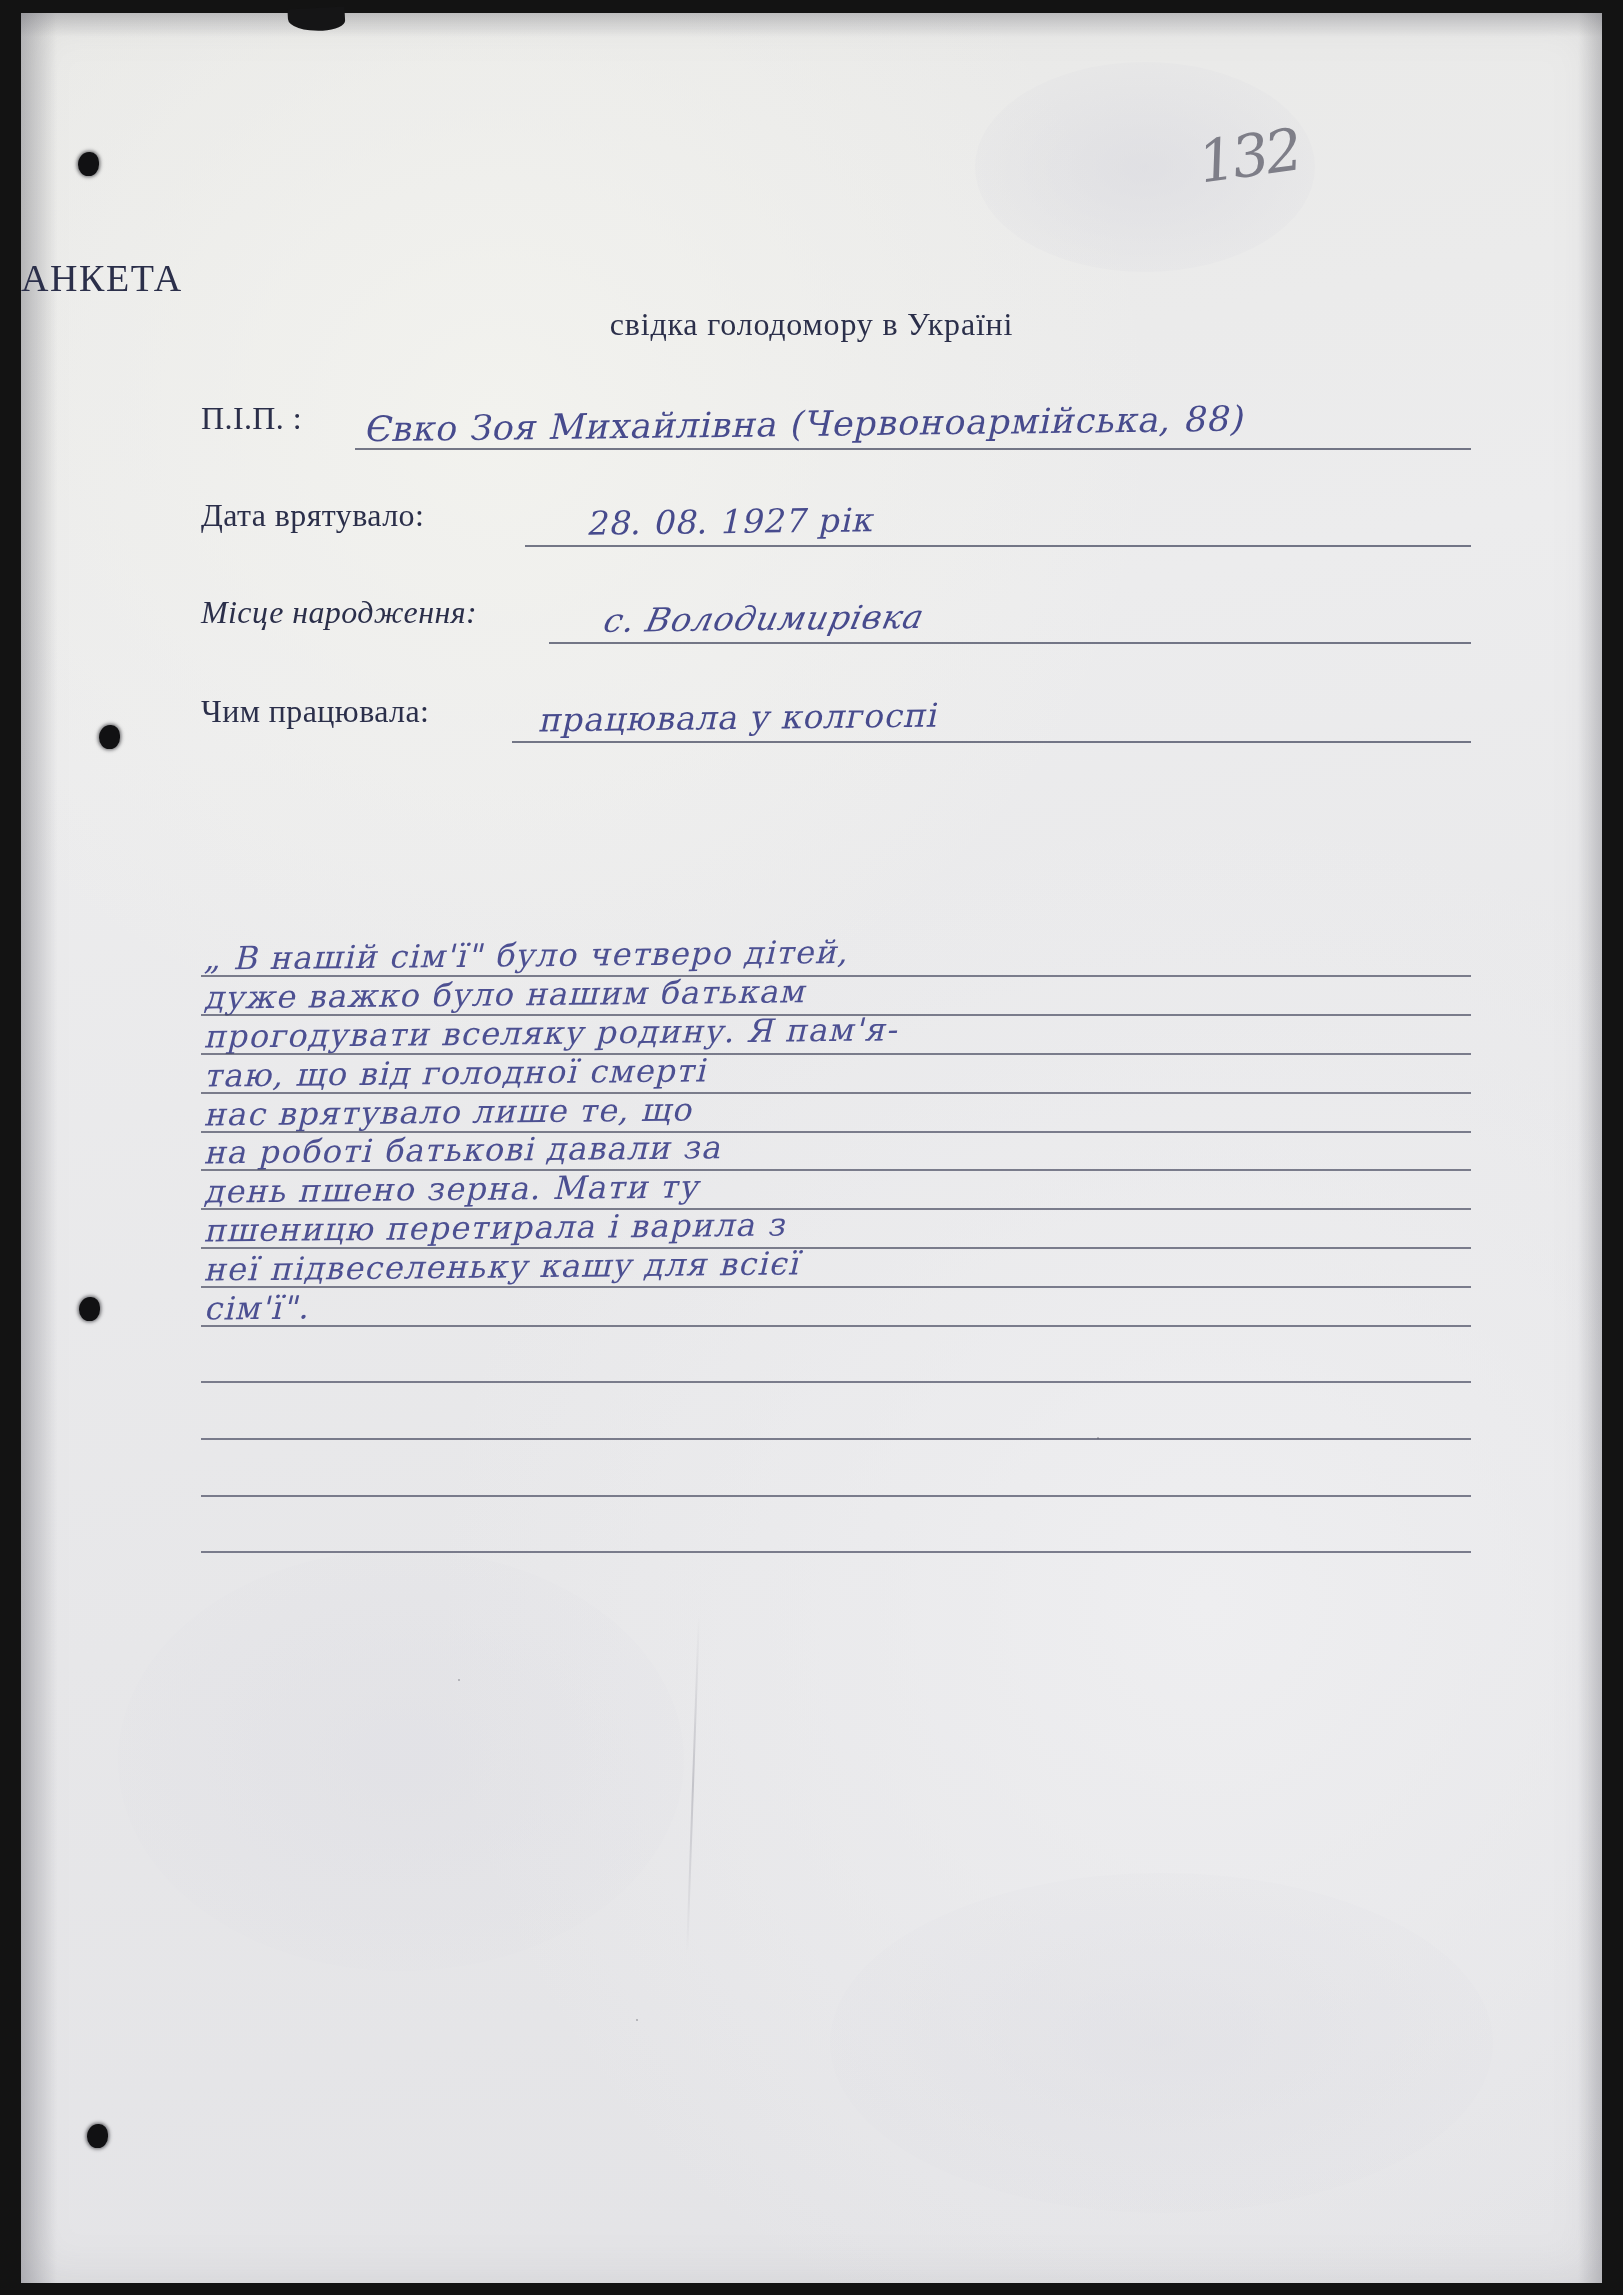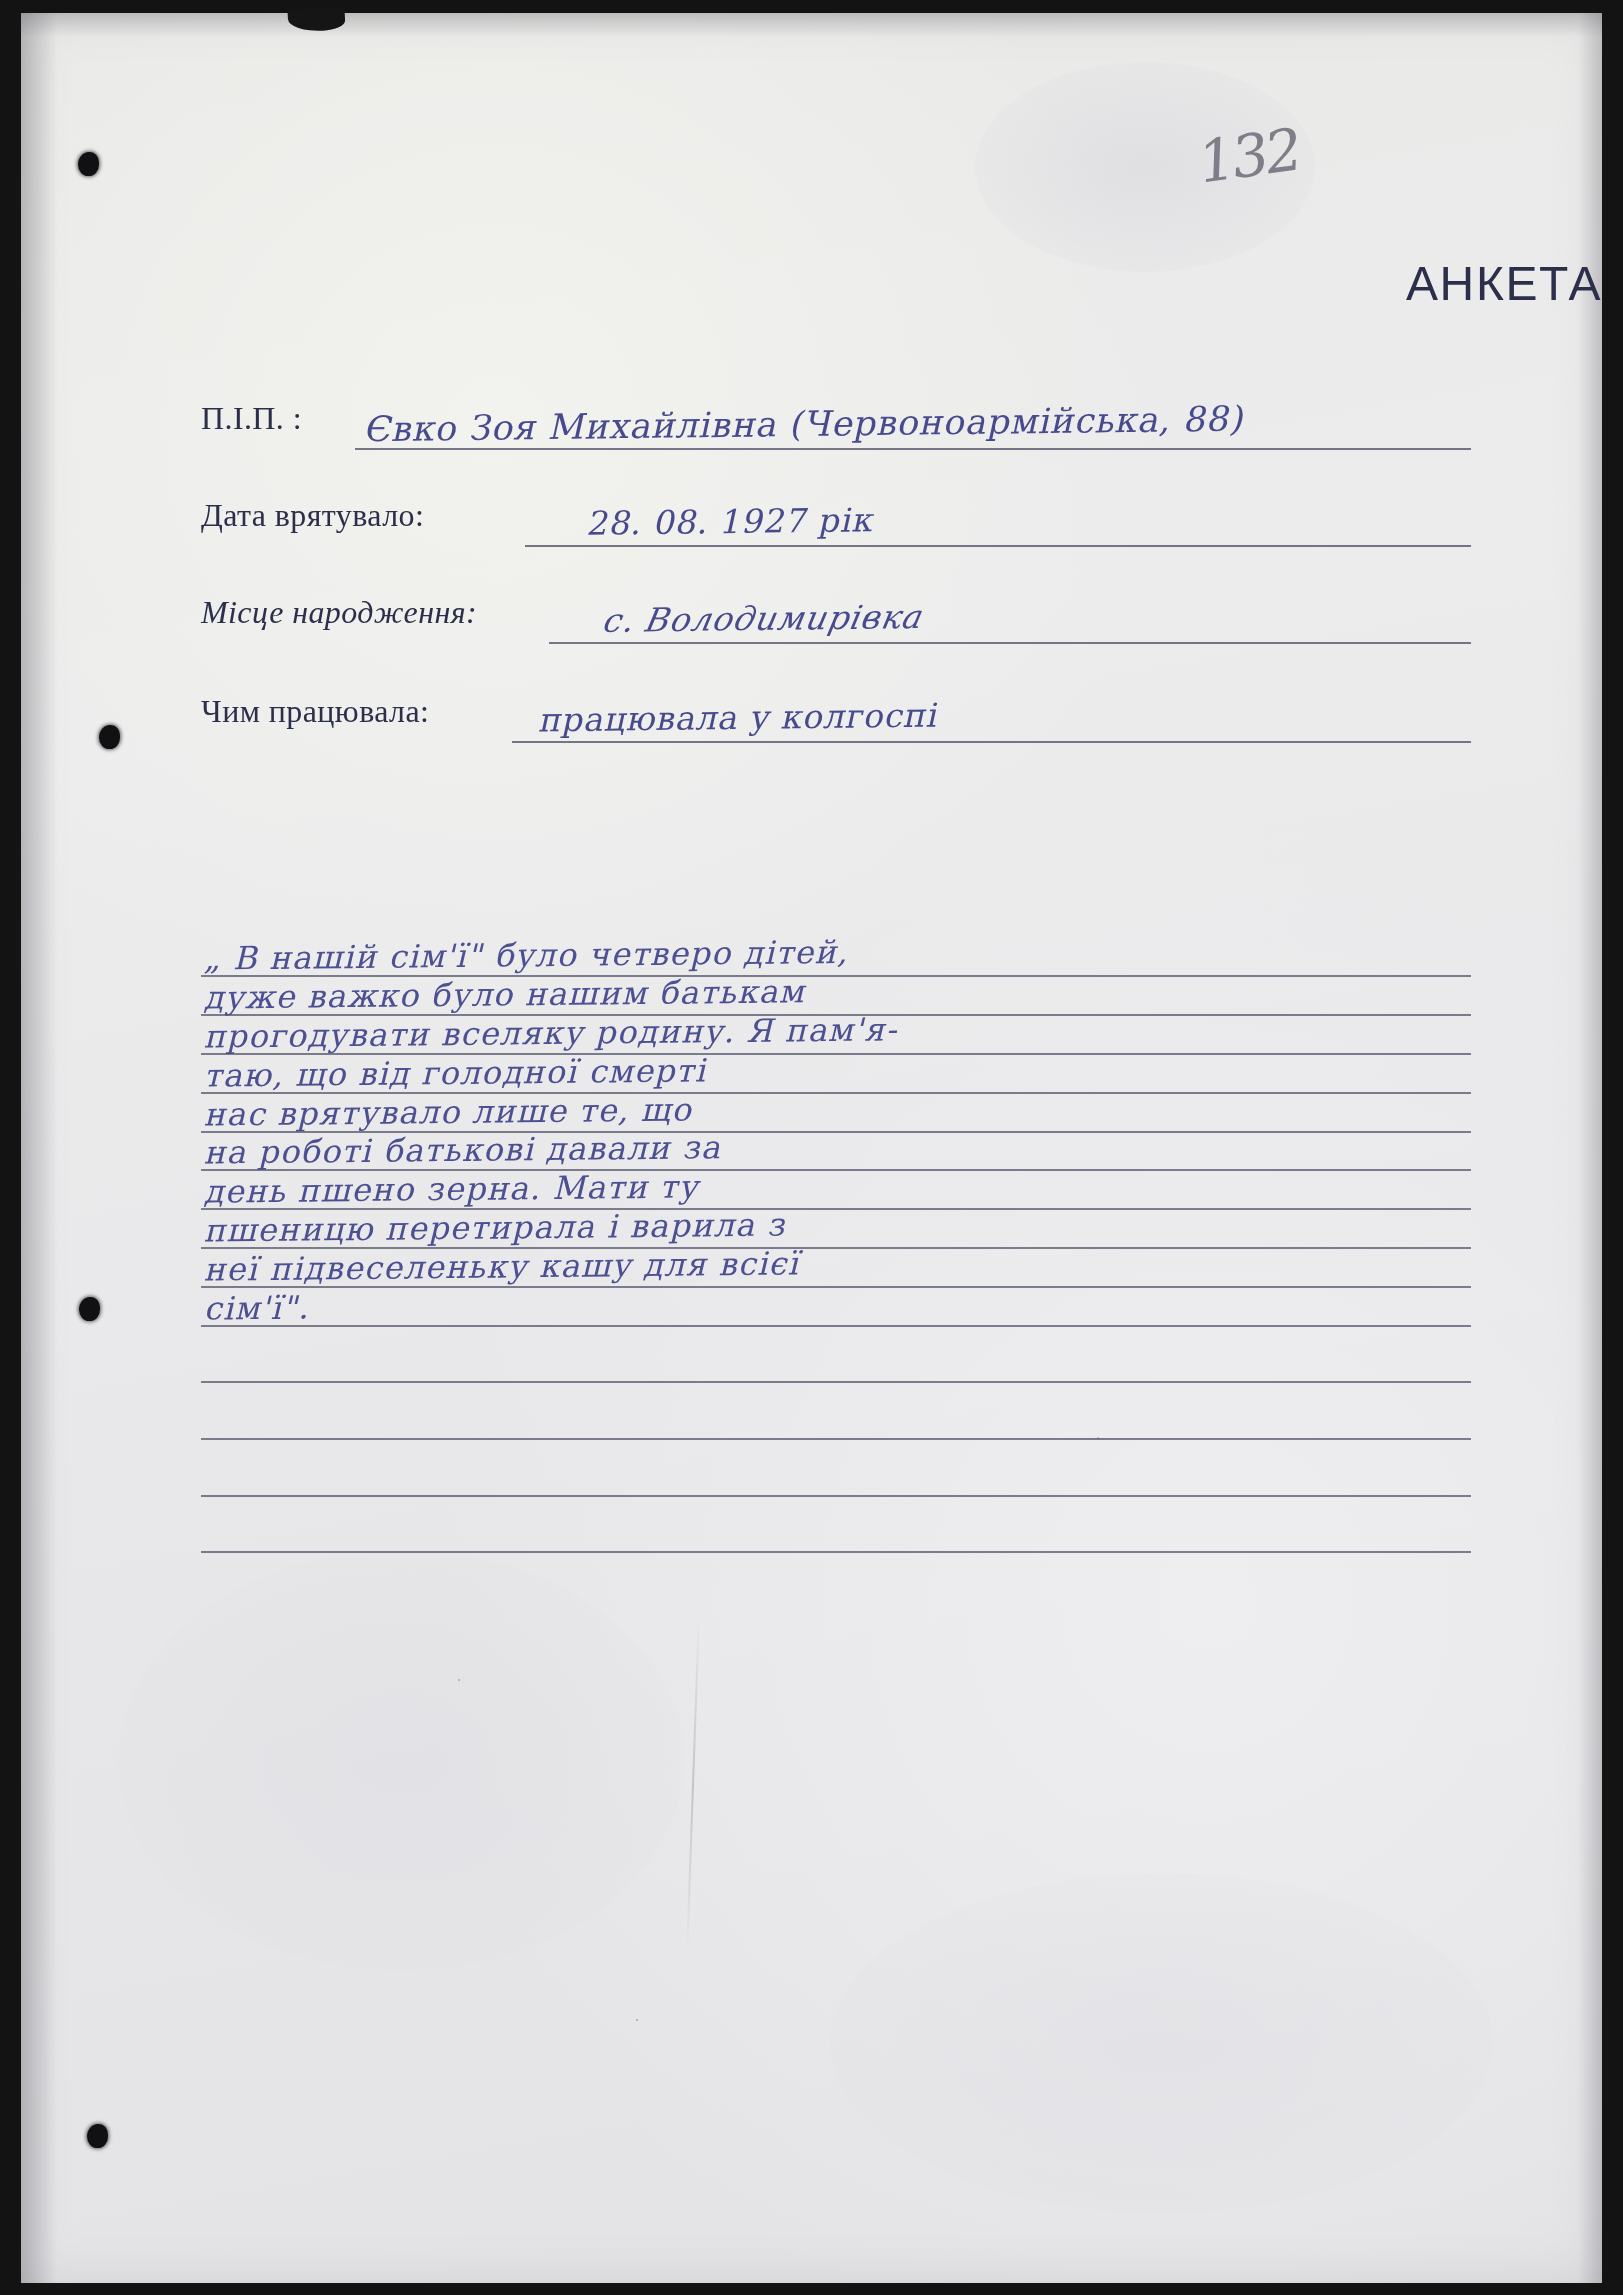--- a/index.html
+++ b/index.html
@@ -87,25 +87,25 @@
     transform: rotate(-8deg) skewX(-10deg);
     letter-spacing: -3.2px;
     opacity: 0.85;
   }
 
   
   .title {
     position: absolute;
     left: 0; right: 0;
     top: 243px;
-    text-align: right;
-    font-size: 48px;
+    text-align: left;
+    font-size: 38px;
     letter-spacing: 1.6px;
     color: #2b2f4a;
-    font-family: Liberation Sans, sans-serif;
+    font-family: Liberation Serif, serif;
   }
   .subtitle {
     position: absolute;
     left: 0; right: 0;
     top: 293px;
     text-align: center;
     font-size: 32px;
     color: #2b2f4a;
     letter-spacing: 0.8px;
   }
@@ -237,20 +237,21 @@
     <div class="crease"></div>
 
     <div class="hole h1"></div>
     <div class="hole h2"></div>
     <div class="hole h3"></div>
     <div class="hole h4"></div>
 
     <div class="page-number">132</div>
 
     <div class="title">АНКЕТА</div>
+    <div class="subtitle">свідка голодомору в Україні</div>
 
     <div class="field" id="f1">
       <span class="label">П.І.П. :</span>
       <span class="hand">Євко Зоя Михайлівна (Червоноармійська, 88)</span>
       <span class="rule"></span>
     </div>
 
     <div class="field" id="f2">
       <span class="label">Дата врятувало:</span>
       <span class="hand">28. 08. 1927 рік</span>

